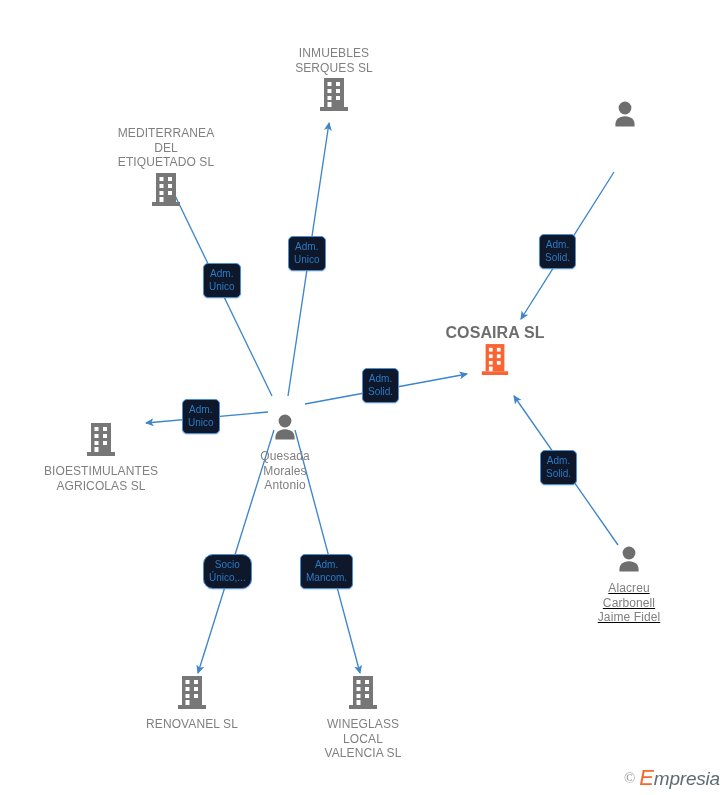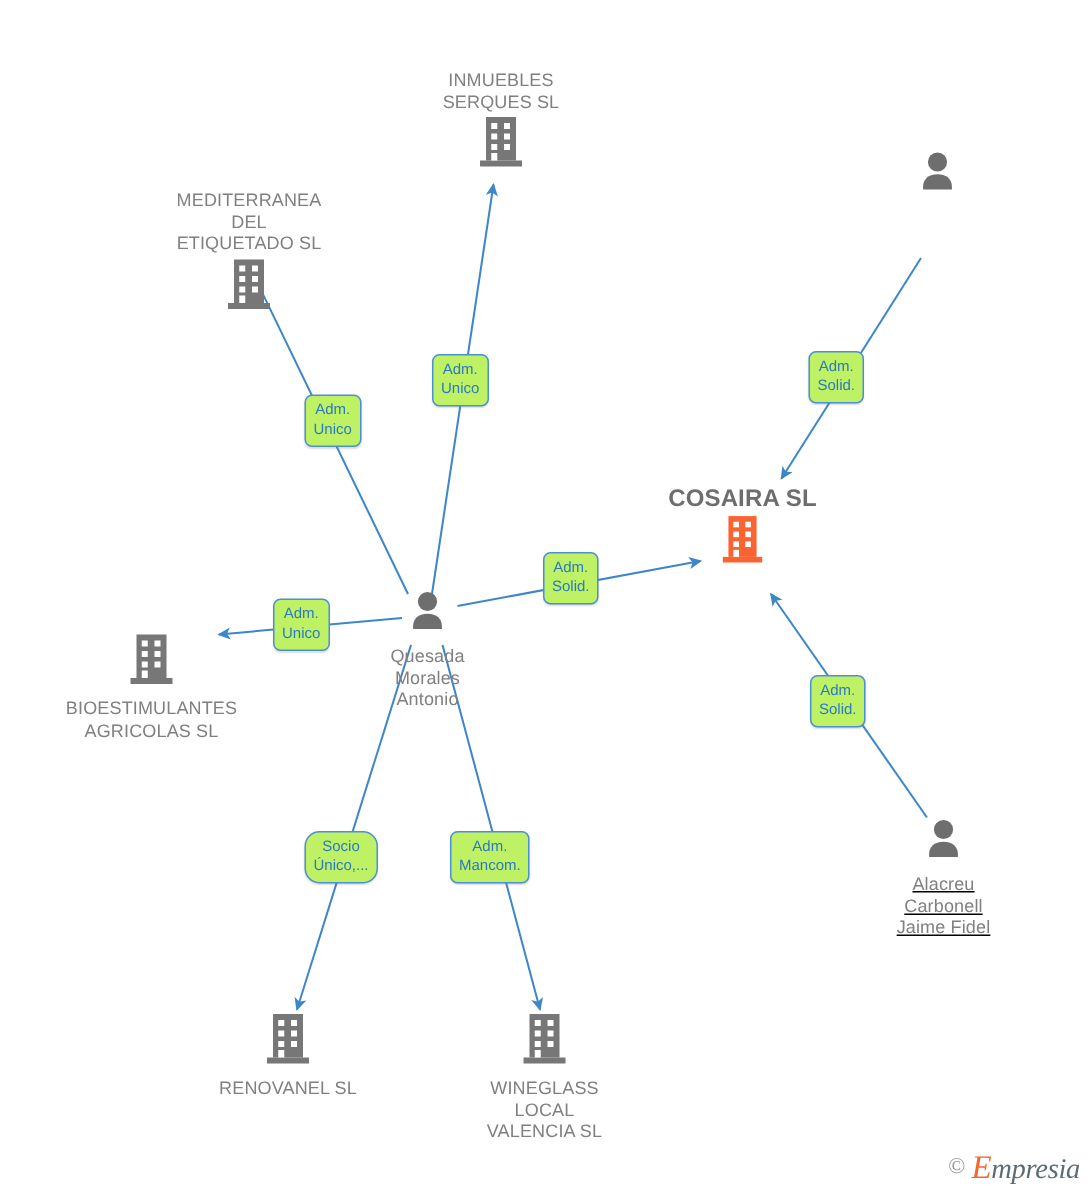--- a/index.html
+++ b/index.html
@@ -50,21 +50,21 @@
     margin-top: 2px;
   }
   .node-label.focus {
     color: #6d6d6d;
     font-weight: bold;
     font-size: 16px;
   }
   .edge-label {
     position: absolute;
     z-index: 5;
-    background: #bef264;
+    background: #0f172a;
     border: 1.4px solid #4a90d4;
     border-radius: 5px;
     color: #2b7ac4;
     font-size: 10px;
     line-height: 13px;
     text-align: center;
     padding: 3px 5px 4px 5px;
     box-sizing: border-box;
     white-space: pre-line;
     box-shadow: 0 1px 1px rgba(120,120,120,0.25);
@@ -77,21 +77,21 @@
     display: flex;
     align-items: center;
     gap: 4px;
   }
   .watermark .cmark {
     color: #9a9a9a;
     font-size: 15px;
     font-family: "Liberation Serif", serif;
   }
   .watermark .wname {
-    font-family: Liberation Serif, serif;
+    font-family: Liberation Sans, sans-serif;
     font-style: italic;
     font-size: 19px;
     color: #5d6b74;
     letter-spacing: -0.2px;
   }
   .watermark .wname .wcap {
     color: #f4682e;
     font-size: 22px;
   }
 </style>
@@ -188,21 +188,21 @@
             <rect x="9.5" y="12" width="4" height="4"></rect>
             <rect x="18" y="12" width="4" height="4"></rect>
             <rect x="9.5" y="19" width="4" height="4"></rect>
             <rect x="18" y="19" width="4" height="4"></rect>
             <rect x="9.5" y="25" width="4" height="5"></rect>
           </g>
         </svg>
     </span>
   </div>
 
-  <div class="node" style="left:285px; top:393px;">
+  <div class="node" style="left:285px; top:413px;">
     <span class="glyph">
       <svg width="30" height="30" viewBox="0 0 30 30">
           <g fill="#6e6e6e">
             <circle cx="15" cy="8" r="6.4"></circle>
             <path d="M15 16.2c-6.3 0-9.6 3.6-9.6 8.2 0 1.2 0 2 0 2h19.2s0-0.8 0-2c0-4.6-3.3-8.2-9.6-8.2z"></path>
           </g>
         </svg>
     </span>
     <span class="node-label title-below">Quesada
 Morales

